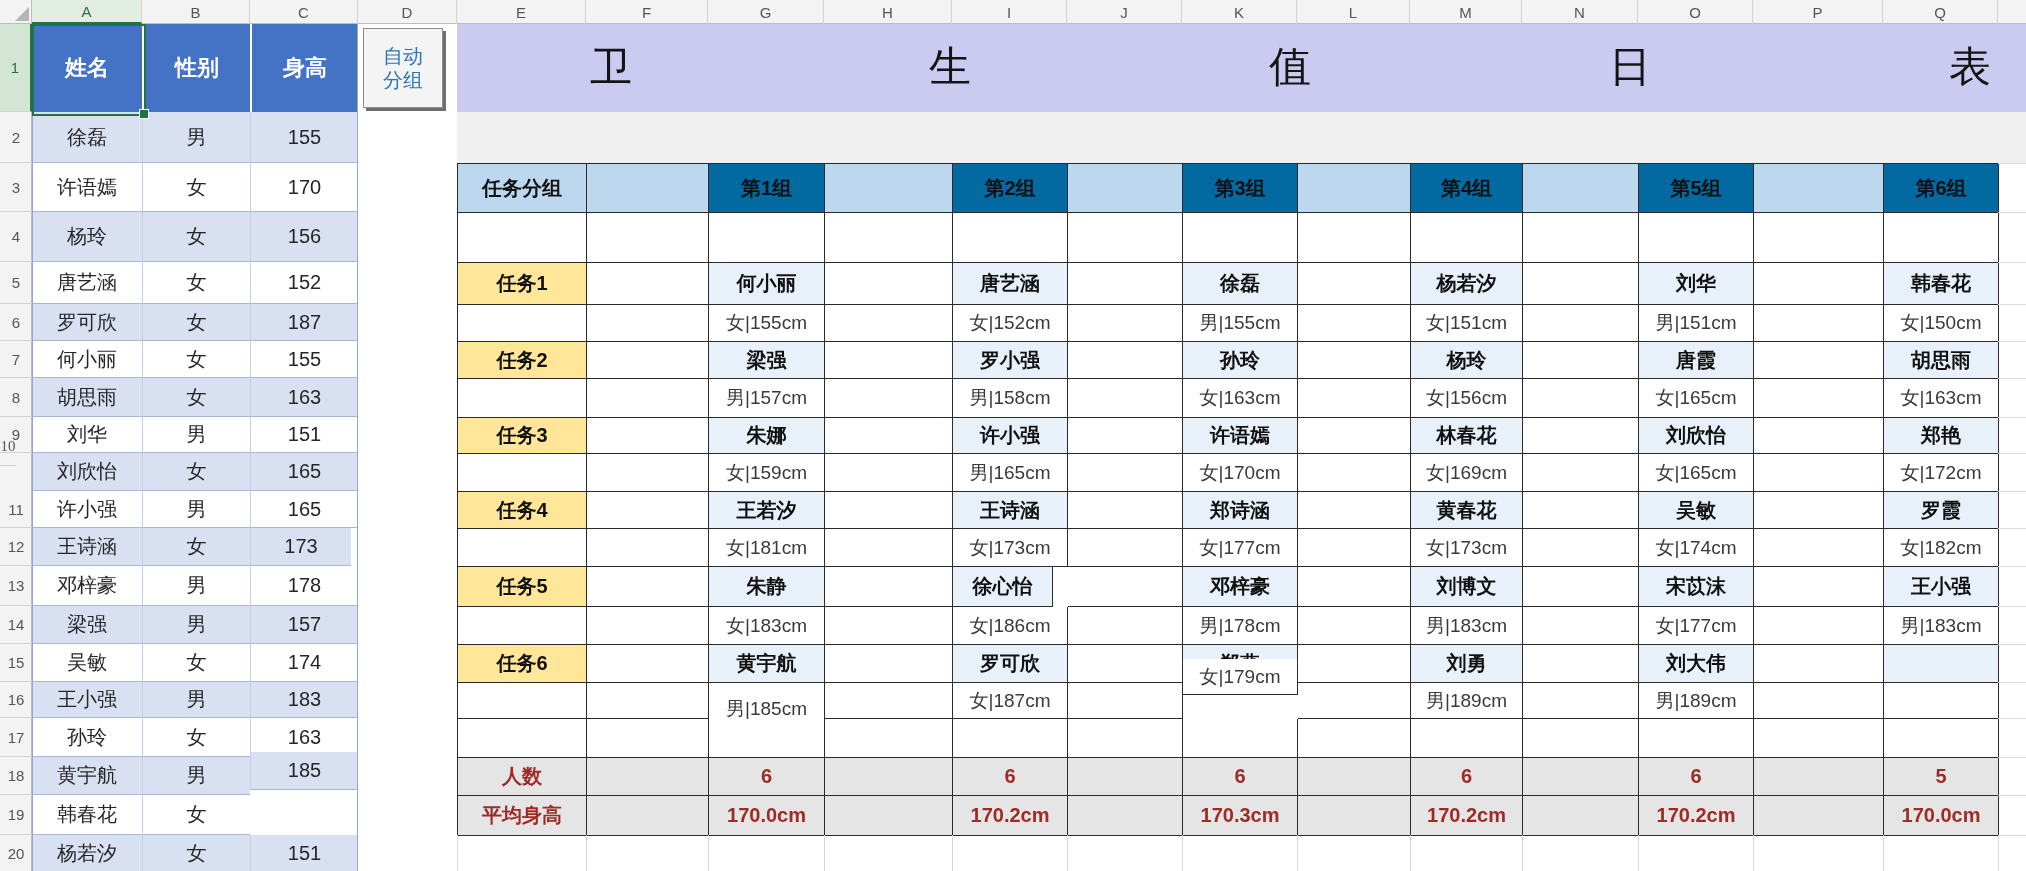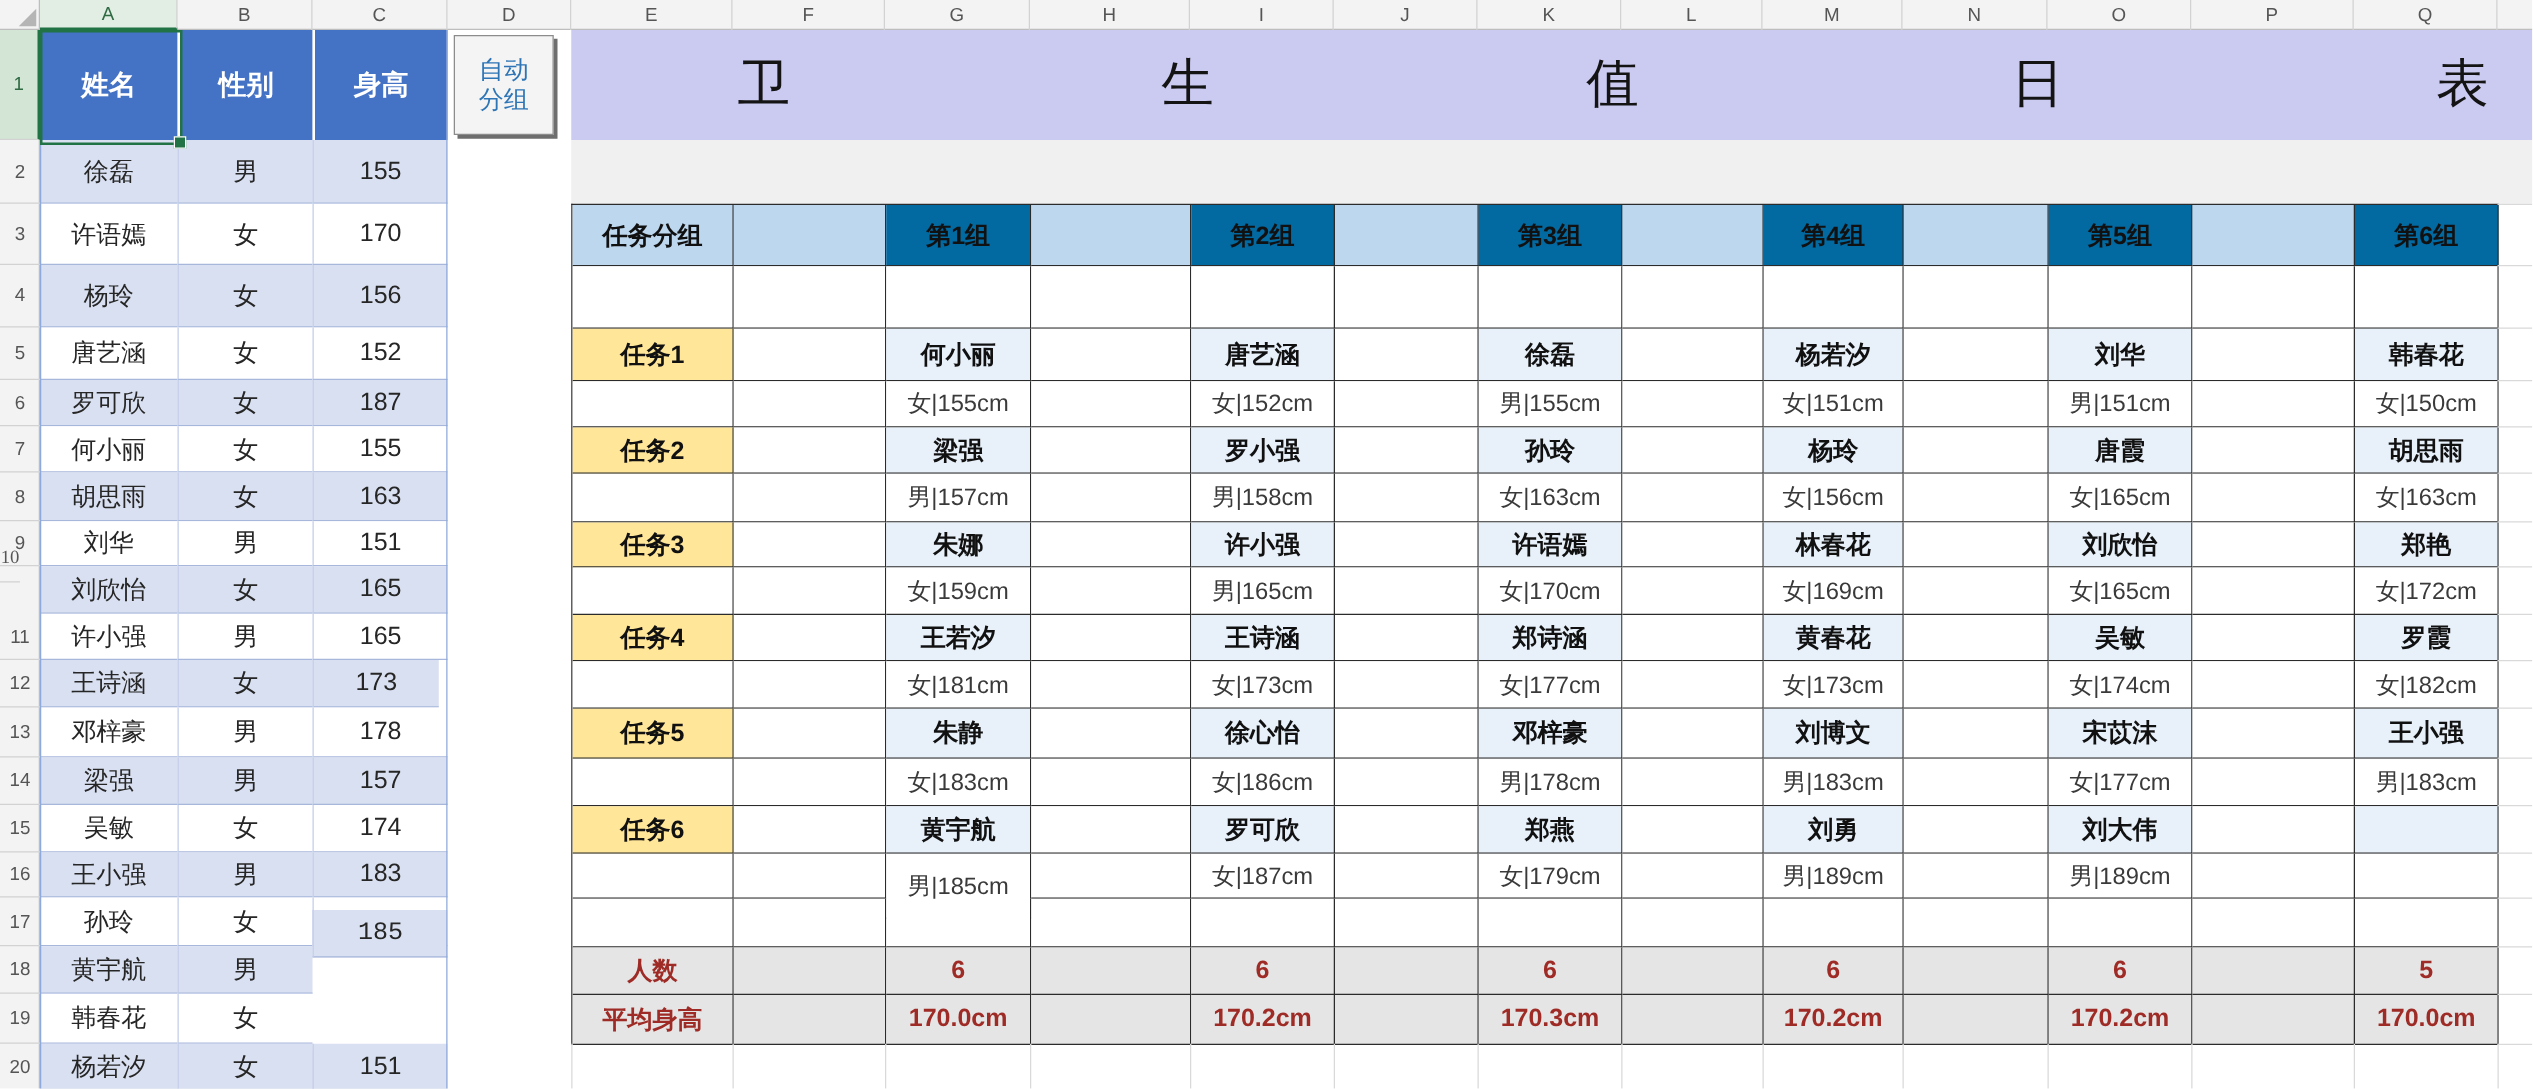--- a/index.html
+++ b/index.html
@@ -153,21 +153,21 @@
       <div class="abs lt-c vline" style="left: 142px; top: 644px; width: 108px; height: 38px;">女</div>
       <div class="abs lt-c vline" style="left: 250px; top: 644px; width: 108px; height: 38px;">174</div>
       <div class="abs lt-c band" style="left: 32px; top: 682px; width: 110px; height: 36px;">王小强</div>
       <div class="abs lt-c vline band" style="left: 142px; top: 682px; width: 108px; height: 36px;">男</div>
       <div class="abs lt-c vline band" style="left: 250px; top: 682px; width: 108px; height: 36px;">183</div>
       <div class="abs lt-c" style="left: 32px; top: 718px; width: 110px; height: 39px;">孙玲</div>
       <div class="abs lt-c vline" style="left: 142px; top: 718px; width: 108px; height: 39px;">女</div>
       <div class="abs lt-c vline" style="left: 250px; top: 718px; width: 108px; height: 39px;">163</div>
       <div class="abs lt-c band" style="left: 32px; top: 757px; width: 110px; height: 38px;">黄宇航</div>
       <div class="abs lt-c vline band" style="left: 142px; top: 757px; width: 108px; height: 38px;">男</div>
-      <div class="abs lt-c vline band" style="left: 250px; top: 728px; width: 108px; height: 38px; font-family: Liberation Mono, monospace;">185</div>
+      <div class="abs lt-c vline band" style="left: 250px; top: 752px; width: 108px; height: 38px;">185</div>
       <div class="abs lt-c" style="left: 32px; top: 795px; width: 110px; height: 40px;">韩春花</div>
       <div class="abs lt-c vline" style="left: 142px; top: 795px; width: 108px; height: 40px;">女</div>
       <div class="abs lt-c vline" style="left: 250px; top: 795px; width: 108px; height: 40px; margin-top: 46px;">150</div>
       <div class="abs lt-c band" style="left: 32px; top: 835px; width: 110px; height: 37px;">杨若汐</div>
       <div class="abs lt-c vline band" style="left: 142px; top: 835px; width: 108px; height: 37px;">女</div>
       <div class="abs lt-c vline band" style="left: 250px; top: 835px; width: 108px; height: 37px;">151</div>
     </div>
   <div class="abs lt-frame" style="left:32px;top:24px;width:326px;height:847px;"></div>
 
   <div class="abs macro-btn" style="left:363px;top:28px;width:80px;height:80px;">
@@ -304,21 +304,21 @@
         <div class="abs rt " style="left: 840px; top: 365px; width: 113px; height: 38px;"></div>
         <div class="abs rt info" style="left: 953px; top: 365px; width: 112px; height: 38px;">女|173cm</div>
         <div class="abs rt " style="left: 1065px; top: 365px; width: 116px; height: 38px;"></div>
         <div class="abs rt info" style="left: 1181px; top: 365px; width: 115px; height: 38px;">女|174cm</div>
         <div class="abs rt " style="left: 1296px; top: 365px; width: 130px; height: 38px;"></div>
         <div class="abs rt info" style="left: 1426px; top: 365px; width: 115px; height: 38px;">女|182cm</div>
         <div class="abs rt f-amber b" style="left: 0px; top: 403px; width: 129px; height: 40px;">任务5</div>
         <div class="abs rt " style="left: 129px; top: 403px; width: 122px; height: 40px;"></div>
         <div class="abs rt f-name b" style="left: 251px; top: 403px; width: 116px; height: 40px;">朱静</div>
         <div class="abs rt " style="left: 367px; top: 403px; width: 128px; height: 40px;"></div>
-        <div class="abs rt f-name b" style="left: 495px; top: 403px; width: 115px; height: 40px;">徐心怡</div>
+        <div class="abs rt f-name b" style="left: 495px; top: 403px; width: 100px; height: 40px;">徐心怡</div>
         <div class="abs rt " style="left: 610px; top: 403px; width: 115px; height: 40px;"></div>
         <div class="abs rt f-name b" style="left: 725px; top: 403px; width: 115px; height: 40px;">邓梓豪</div>
         <div class="abs rt " style="left: 840px; top: 403px; width: 113px; height: 40px;"></div>
         <div class="abs rt f-name b" style="left: 953px; top: 403px; width: 112px; height: 40px;">刘博文</div>
         <div class="abs rt " style="left: 1065px; top: 403px; width: 116px; height: 40px;"></div>
         <div class="abs rt f-name b" style="left: 1181px; top: 403px; width: 115px; height: 40px;">宋苡沫</div>
         <div class="abs rt " style="left: 1296px; top: 403px; width: 130px; height: 40px;"></div>
         <div class="abs rt f-name b" style="left: 1426px; top: 403px; width: 115px; height: 40px;">王小强</div>
         <div class="abs rt " style="left: 0px; top: 443px; width: 129px; height: 38px;"></div>
         <div class="abs rt " style="left: 129px; top: 443px; width: 122px; height: 38px;"></div>
@@ -345,21 +345,21 @@
         <div class="abs rt " style="left: 1065px; top: 481px; width: 116px; height: 38px;"></div>
         <div class="abs rt f-name b" style="left: 1181px; top: 481px; width: 115px; height: 38px;">刘大伟</div>
         <div class="abs rt " style="left: 1296px; top: 481px; width: 130px; height: 38px;"></div>
         <div class="abs rt f-name b" style="left: 1426px; top: 481px; width: 115px; height: 38px;"></div>
         <div class="abs rt " style="left: 0px; top: 519px; width: 129px; height: 36px;"></div>
         <div class="abs rt " style="left: 129px; top: 519px; width: 122px; height: 36px;"></div>
         <div class="abs rt info" style="left: 251px; top: 519px; width: 116px; height: 52px;">男|185cm</div>
         <div class="abs rt " style="left: 367px; top: 519px; width: 128px; height: 36px;"></div>
         <div class="abs rt info" style="left: 495px; top: 519px; width: 115px; height: 36px;">女|187cm</div>
         <div class="abs rt " style="left: 610px; top: 519px; width: 115px; height: 36px;"></div>
-        <div class="abs rt info" style="left: 725px; top: 519px; width: 115px; height: 36px;">女|179cm</div>
+        <div class="abs rt info" style="left: 725px; top: 495px; width: 115px; height: 36px;">女|179cm</div>
         <div class="abs rt " style="left: 840px; top: 519px; width: 113px; height: 36px;"></div>
         <div class="abs rt info" style="left: 953px; top: 519px; width: 112px; height: 36px;">男|189cm</div>
         <div class="abs rt " style="left: 1065px; top: 519px; width: 116px; height: 36px;"></div>
         <div class="abs rt info" style="left: 1181px; top: 519px; width: 115px; height: 36px;">男|189cm</div>
         <div class="abs rt " style="left: 1296px; top: 519px; width: 130px; height: 36px;"></div>
         <div class="abs rt info" style="left: 1426px; top: 519px; width: 115px; height: 36px;"></div>
         <div class="abs rt " style="left: 0px; top: 555px; width: 129px; height: 39px;"></div>
         <div class="abs rt " style="left: 129px; top: 555px; width: 122px; height: 39px;"></div>
         <div class="abs rt " style="left: 251px; top: 555px; width: 116px; height: 39px;"></div>
         <div class="abs rt " style="left: 367px; top: 555px; width: 128px; height: 39px;"></div>

